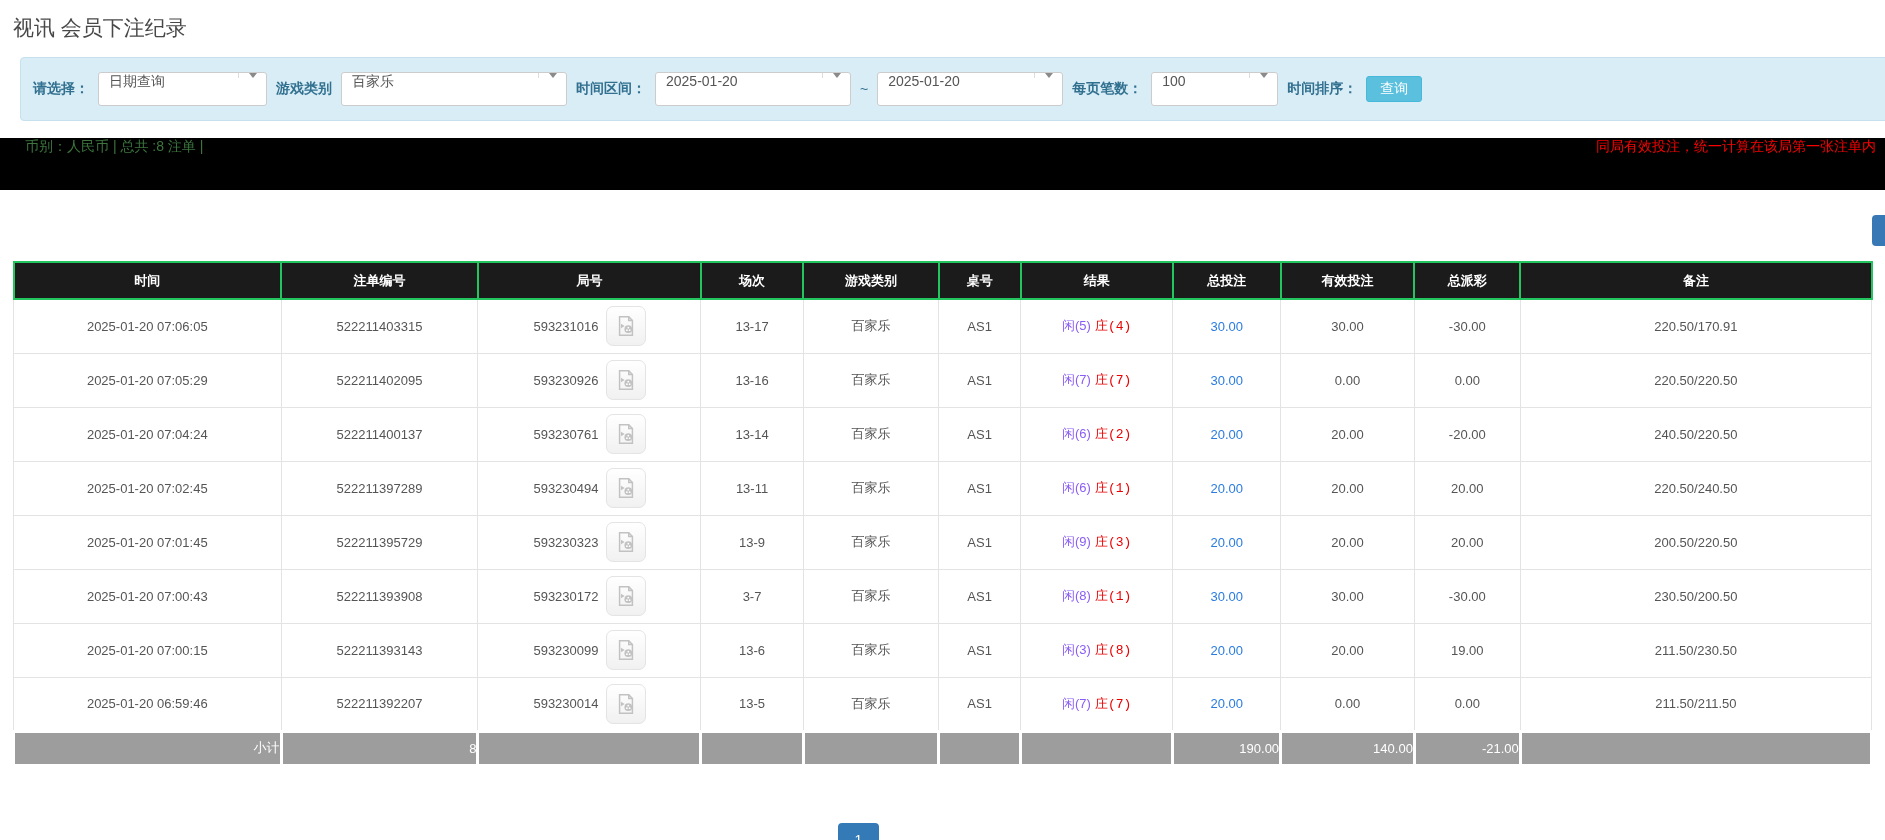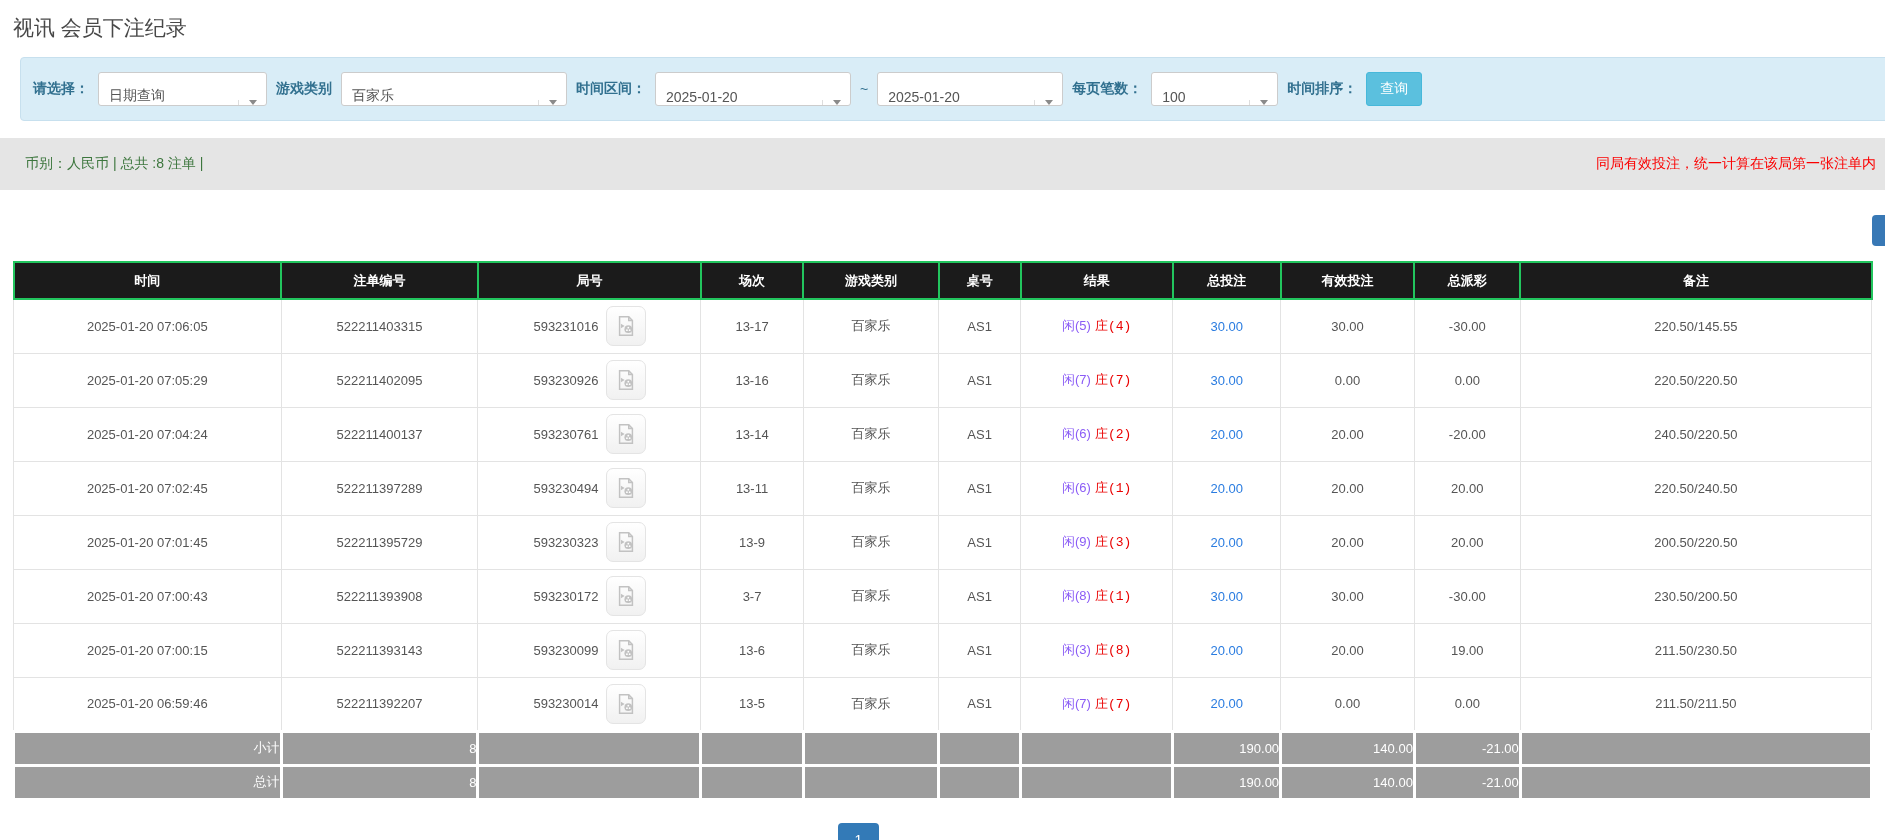--- a/index.html
+++ b/index.html
@@ -12,36 +12,36 @@
 
   
   .filter-panel {
     position:absolute; left:20px; right:-6px; top:57px; height:64px;
     background:#d9edf7; border:1px solid #c7e0ee; border-radius:4px;
     display:flex; align-items:center; gap:9px; padding:0 10px 0 12px;
   }
   .flabel { font-weight:bold; color:#31708f; font-size:14px; white-space:nowrap; }
   .select {
     height:34px; background:#fff; border:1px solid #ccc; border-radius:3px;
-    display:flex; align-items:flex-end; cursor:pointer; flex:0 0 auto;
+    display:flex; align-items:flex-start; cursor:pointer; flex:0 0 auto;
   }
   .select .val { flex:1; display:flex; align-items:center; padding:0 10px; font-size:14px; color:#555; overflow:hidden; white-space:nowrap; }
   .select .arrow { width:28px; border-left:1px solid #ddd; display:flex; align-items:center; justify-content:center; }
   .caret { width:0; height:0; border-left:4px solid transparent; border-right:4px solid transparent; border-top:5px solid #8a8a8a; }
   .tilde { color:#31708f; font-size:14px; }
   .btn-search {
-    height:34px; padding:0 13px; background:#5bc0de; border:1px solid #46b8da;
+    height:26px; padding:0 13px; background:#5bc0de; border:1px solid #46b8da;
     color:#fff; font-size:14px; border-radius:3px; cursor:pointer;
     font-family:inherit;
   }
 
   
   .summary-bar {
     position:absolute; left:0; top:138px; width:1885px; height:52px;
-    background:#e5e5e5; display:flex; align-items:center; justify-content:space-between;
+    background:#000000; display:flex; align-items:flex-start; justify-content:space-between;
     padding:0 9px 0 25px; font-size:14px;
   }
   .summary-left { color:#3c763d; }
   .summary-right { color:#fb0000; }
 
   
   .float-btn-top { position:absolute; top:215px; right:0; width:13px; height:31px; background:#3878b5; border-radius:4px 0 0 4px; cursor:pointer; }
   .page-btn {
     position:absolute; left:838px; top:823px; width:41px; height:34px;
     background:#337ab7; border-radius:4px; color:#fff; font-size:14px;
@@ -181,21 +181,21 @@
     <td>百家乐</td>
     <td>AS1</td>
     <td>
       <span class="player">闲(5)</span><span class="banker">庄(4)</span>
     </td>
     <td>
       <a class="link">30.00</a>
     </td>
     <td>30.00</td>
     <td class="neg">-30.00</td>
-    <td>220.50/145.55</td>
+    <td>220.50/170.91</td>
   </tr>
       <tr>
     <td>2025-01-20 07:05:29</td>
     <td>522211402095</td>
     <td>
       <span class="round-wrap">
         <span>593230926</span>
         <button class="video-btn">
           <svg width="22" height="22" viewBox="0 0 24 24">
             <path d="M5 2 h10 l4 4 v16 h-14 z" fill="none" stroke="#c2c2c2" stroke-width="1.6"></path>
@@ -422,29 +422,16 @@
       <td></td>
         <td></td>
       <td></td>
         <td></td>
       <td></td>
       <td>190.00</td>
       <td>140.00</td>
       <td class="neg">-21.00</td>
       <td></td>
     </tr>
-    <tr>
-      <td>总计</td>
-      <td>8</td>
-      <td></td>
-        <td></td>
-      <td></td>
-        <td></td>
-      <td></td>
-      <td>190.00</td>
-      <td>140.00</td>
-      <td class="neg">-21.00</td>
-      <td></td>
-    </tr>
   </tfoot>
 </table>
 
 <div class="page-btn">1</div>
 
 </body></html>

